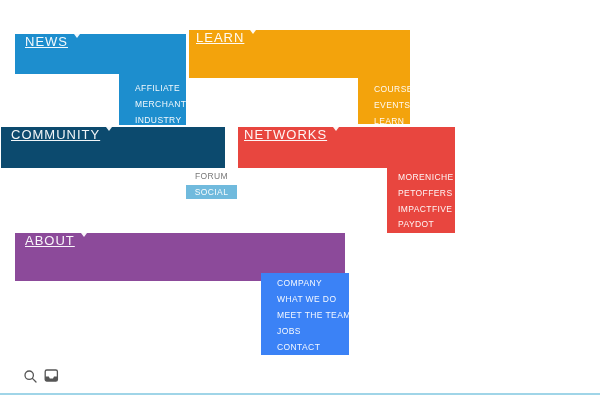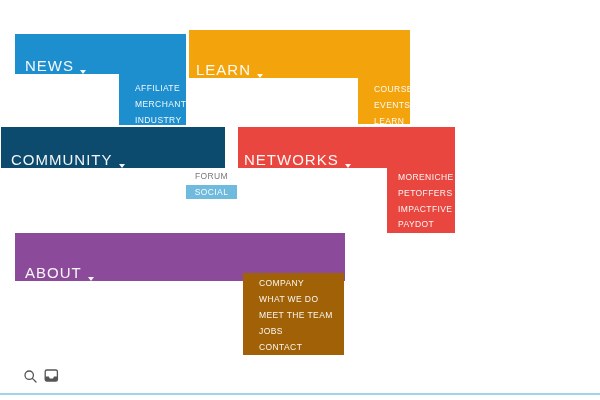--- a/index.html
+++ b/index.html
@@ -1,23 +1,24 @@
 <!DOCTYPE html>
 <html><head>
 <meta charset="utf-8">
 <style>
   html,body{margin:0;padding:0;}
   body{
     width:600px;height:400px;position:relative;background:#ffffff;
     font-family:"Liberation Sans", sans-serif;overflow:hidden;
   }
   .bar{
-    position:absolute;display:flex;align-items:flex-end;
-    color:rgba(255,255,255,0.95);font-size:15px;letter-spacing:1px;
+    position:absolute;display:flex;align-items:flex-start;
+    color:rgba(255,255,255,0.95);font-size:13px;letter-spacing:1px;
     cursor:pointer;
+    text-decoration:underline;
   }
   .bar .label{padding-left:10px;font-weight:400;}
   .caret{
     display:inline-block;width:0;height:0;margin-left:6px;
     border-left:3.5px solid transparent;border-right:3.5px solid transparent;
     border-top:4px solid rgba(255,255,255,0.95);
   }
   .dd{position:absolute;}
   .dd-item{
     font-size:8.5px;letter-spacing:0.4px;color:rgba(255,255,255,0.95);
@@ -35,21 +36,21 @@
   #community-dd{left:186px;top:168px;width:51px;}
   #community-dd .dd-item{padding:0;text-align:center;color:#777777;height:16px;line-height:16px;}
   #community-dd .dd-item.active{background:#70badd;color:rgba(255,255,255,0.95);height:14px;line-height:14px;margin-top:1px;}
   
   #networks-bar{left:238px;top:127px;width:217px;height:41px;background:#e8463f;}
   #networks-bar .label{padding-left:6px;}
   #networks-dd{left:387px;top:168px;width:68px;height:65px;background:#e8463f;padding-top:2px;box-sizing:border-box;}
   #networks-dd .dd-item{padding-left:11px;line-height:15.8px;}
   
   #about-bar{left:15px;top:233px;width:330px;height:48px;background:#8c4a9a;}
-  #about-dd{left:243px;top:273px;width:101px;height:82px;background:#a16207;padding-top:2px;box-sizing:border-box;}
+  #about-dd{left:261px;top:273px;width:88px;height:82px;background:#3b82f6;padding-top:2px;box-sizing:border-box;}
   #about-dd .dd-item{line-height:16px;}
   
   .icon-btn{position:absolute;width:15px;height:15px;cursor:pointer;}
   #search-btn{left:23px;top:369px;}
   #inbox-btn{left:44px;top:368px;}
   .icon-btn svg{display:block;width:15px;height:15px;}
   
   #bottom-line{position:absolute;left:0;top:393px;width:600px;height:2px;background:#a0d5e8;}
 </style>
 </head>

